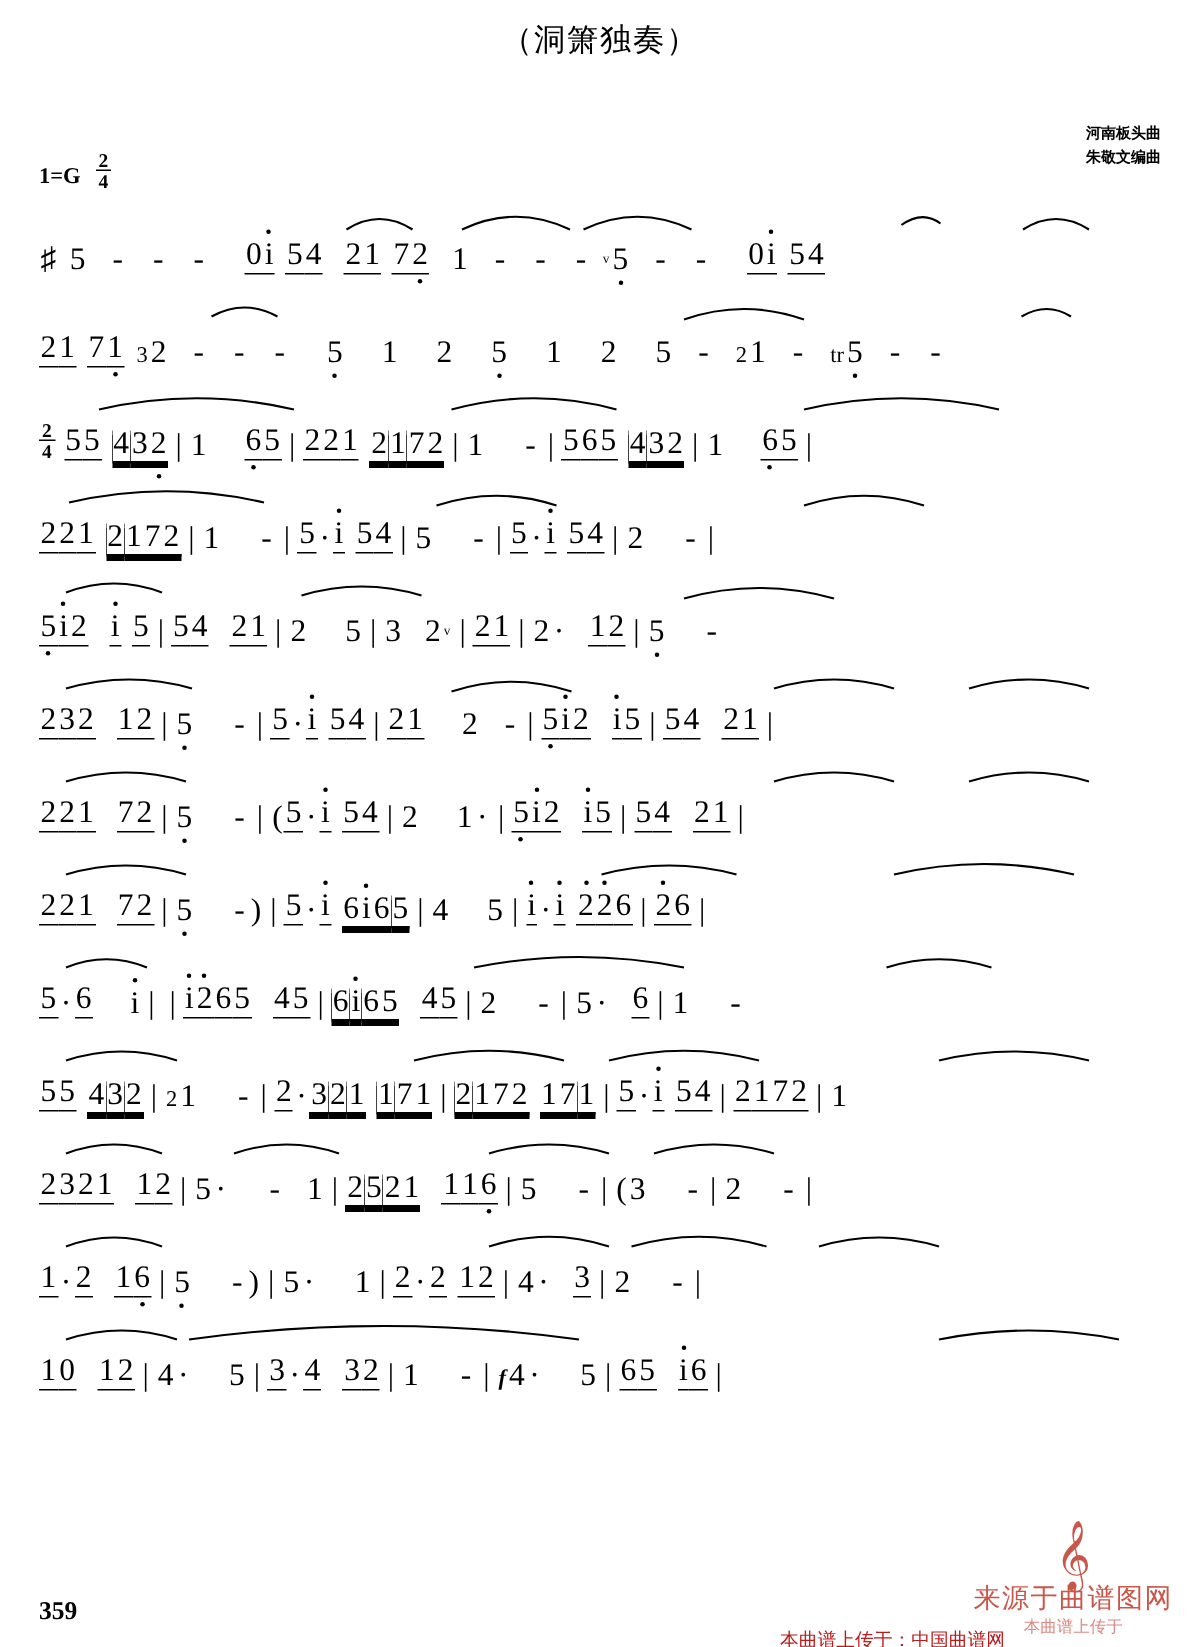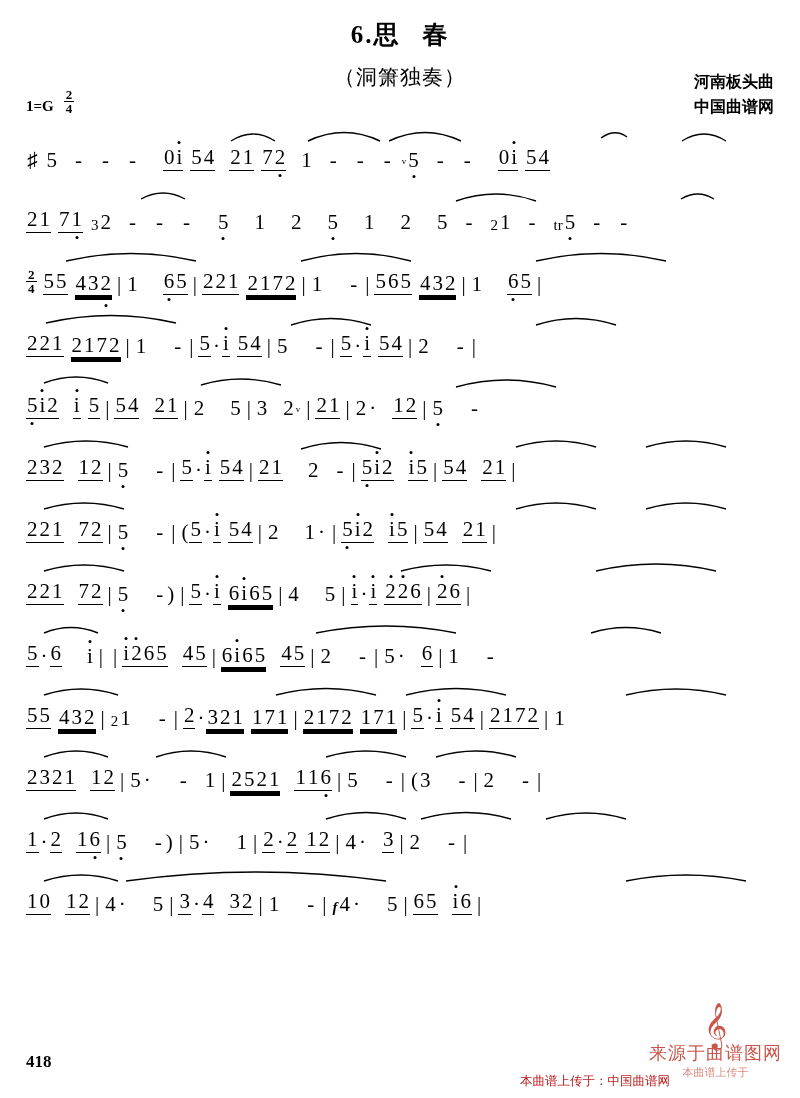--- a/index.html
+++ b/index.html
@@ -34,21 +34,21 @@
   .subtitle {
     text-align: center;
     font-size: 21px;
     margin-top: 12px;
     letter-spacing: 1px;
   }
   .credits {
     position: absolute;
     right: 26px;
     top: 70px;
-    font-size: 16px;
+    font-size: 10px;
     font-weight: bold;
     line-height: 1.55;
     text-align: center;
   }
   .keysig {
     position: absolute;
     left: 26px;
     top: 88px;
     font-size: 15px;
     font-weight: bold;
@@ -178,29 +178,26 @@
     font-family: "DejaVu Sans", sans-serif;
   }
   .wm-text { font-size: 18px; color: #c0392b; letter-spacing: 1px; }
   .wm-sub { font-size: 11px; color: #c0392b; opacity: .7; }
 </style>
 </head>
 <body>
 
 <div class="page">
 
-  <h1 class="title">
-    <span>6.</span><span>思</span><span class="sp"></span><span>春</span>
-  </h1>
 
   <div class="subtitle">（洞箫独奏）</div>
 
   <div class="credits">
     <div>河南板头曲</div>
-    <div>中国曲谱网</div>
+    <div>朱敬文编曲</div>
   </div>
 
   <div class="keysig">
     <span>1=G</span>
     <span class="frac">
       <span class="top">2</span>
       <span class="bot">4</span>
     </span>
   </div>
 
@@ -827,21 +824,21 @@
         <span class="tok note u1">5</span>
         <span class="sp2"></span>
         <span class="tok note u1 dotup">i</span>
         <span class="tok note u1">6</span>
         <span class="tok bar">|</span>
       </div>
     </div>
 
   </div>
 
-  <div class="page-num">418</div>
+  <div class="page-num">359</div>
   <div class="footer-note">本曲谱上传于：中国曲谱网</div>
 
   <div class="watermark">
     <div class="wm-clef">𝄞</div>
     <div class="wm-text">来源于曲谱图网</div>
     <div class="wm-sub">本曲谱上传于</div>
   </div>
 
 </div>
 

